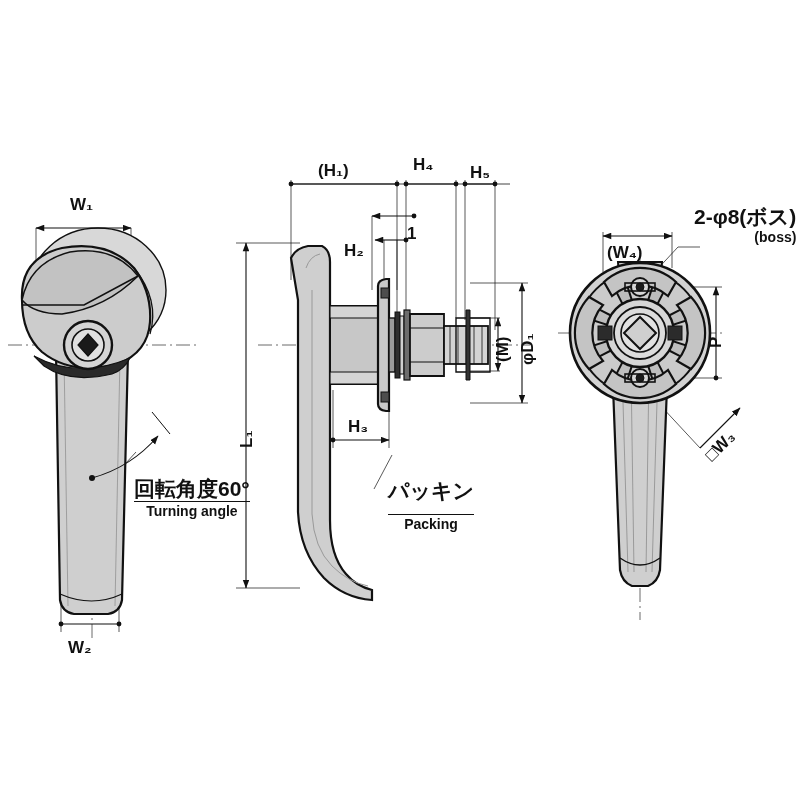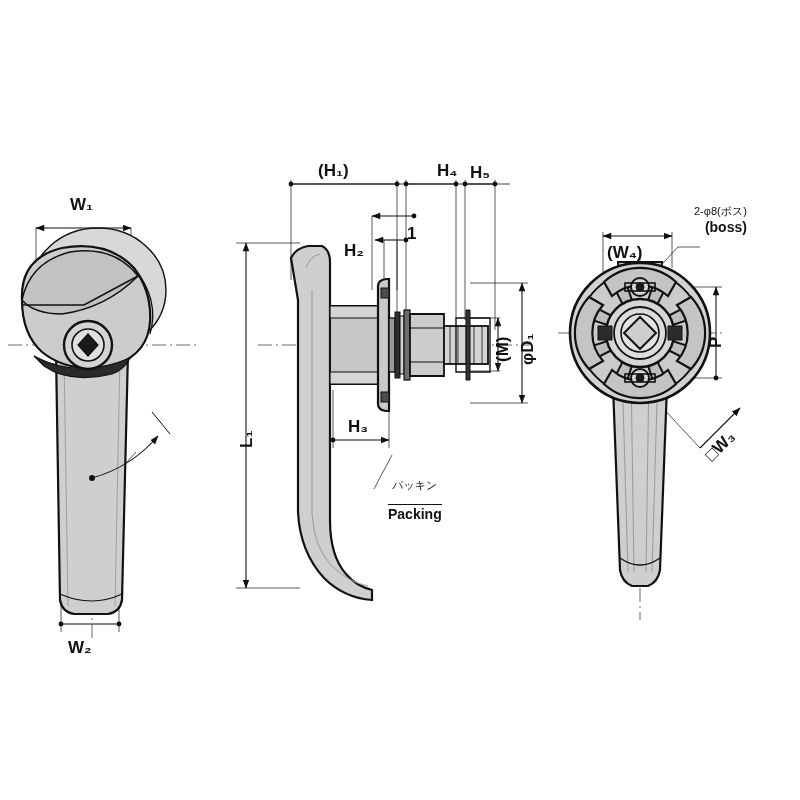--- a/index.html
+++ b/index.html
@@ -23,21 +23,21 @@
   }
   .lbl {
     position: absolute;
     font-family: "Liberation Sans", sans-serif;
     font-weight: bold;
     color: #111111;
     white-space: nowrap;
     line-height: 1.05;
   }
   .dim-txt { font-size: 17px; letter-spacing: 0px; }
-  .jp { font-size: 11px; font-weight: normal; }
+  .jp { font-size: 21px; font-weight: bold; }
   .en { font-size: 14px; font-weight: bold; }
   .rot90 { transform: rotate(-90deg); transform-origin: left top; }
   .rot45 { transform: rotate(-45deg); transform-origin: left top; }
 </style>
 </head>
 <body>
 
 <div id="stage">
 
   <svg class="draw" viewBox="0 0 800 800">
@@ -290,38 +290,42 @@
   <div class="lbl dim-txt" style="left:70px; top:196px;">W₁</div>
 
   <div class="lbl dim-txt" style="left:68px; top:604px;margin-top:35px;">W₂</div>
 
   <div class="lbl dim-txt" style="left:318px; top:162px;">(H₁)</div>
 
   <div class="lbl dim-txt" style="left:344px; top:198px;margin-top:44px;">H₂</div>
 
   <div class="lbl dim-txt" style="left:407px; top:225px;">1</div>
 
-  <div class="lbl dim-txt" style="left:413px; top:162px;margin-left:24px;">H₄</div>
+  <div class="lbl dim-txt" style="left:413px; top:156px;">H₄</div>
 
   <div class="lbl dim-txt" style="left:470px; top:164px;">H₅</div>
 
   <div class="lbl dim-txt rot90" style="left:238px; top:448px;">L₁</div>
 
   <div class="lbl dim-txt" style="left:348px; top:418px;">H₃</div>
 
   <div class="lbl dim-txt rot90" style="left:494px; top:362px;">(M)</div>
 
   <div class="lbl dim-txt rot90" style="left:519px; top:365px;">φD₁</div>
 
   <div class="lbl dim-txt" style="left:607px; top:212px;margin-top:32px;">(W₄)</div>
 
   <div class="lbl dim-txt rot90" style="left:707px; top:348px;">P</div>
 
   <div class="lbl dim-txt rot45" style="left:702px; top:452px;">□W₃</div>
 
+  <div style="position:absolute; left:134px; top:478px; text-align:center;">
+    <div class="lbl jp" style="position:relative; left:0; top:0; border-bottom:1.5px solid #111; padding-bottom:1px;">回転角度60°</div>
+    <div class="lbl en" style="position:relative; left:0; top:2px;">Turning angle</div>
+  </div>
 
   <div style="position:absolute; left:388px; top:480px; text-align:center;">
     <div class="lbl jp" style="position:relative; border-bottom:1.5px solid #111; padding-bottom:12px;">パッキン</div>
     <div class="lbl en" style="position:relative; top:2px;">Packing</div>
   </div>
 
   <div style="position:absolute; left:694px; top:206px; text-align:right;">
     <div class="lbl jp" style="position:relative;">2-φ8(ボス)</div>
     <div class="lbl en" style="position:relative; top:2px;">(boss)</div>
   </div>

